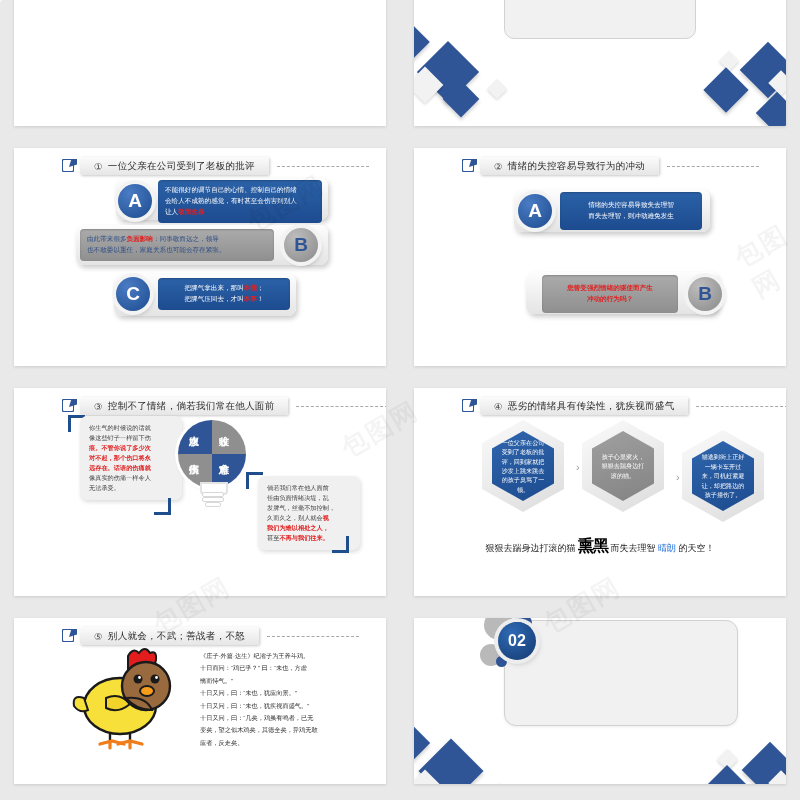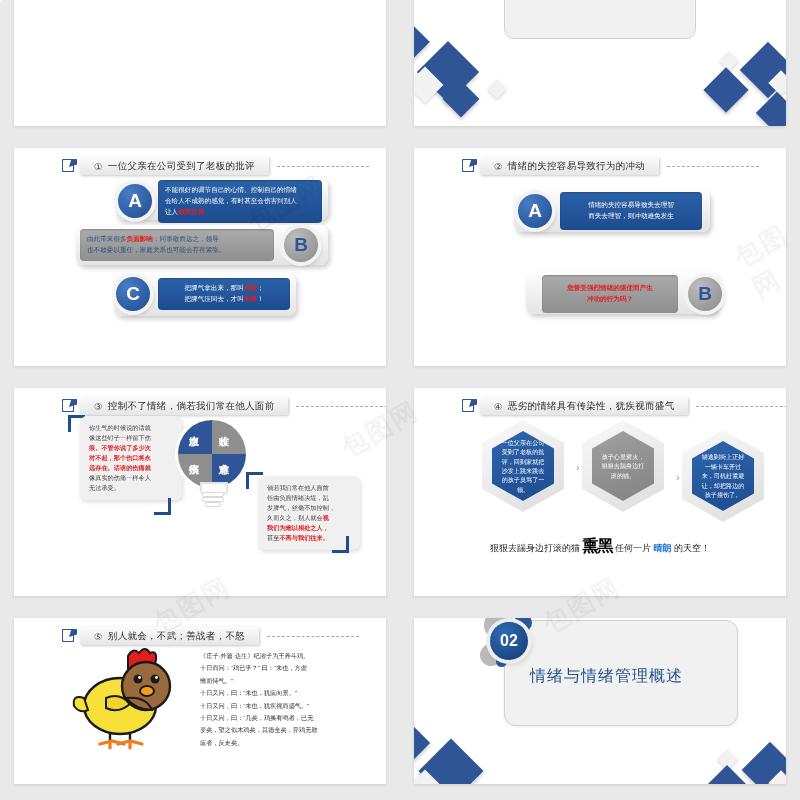--- a/index.html
+++ b/index.html
@@ -123,21 +123,21 @@
     display:flex;align-items:center;justify-content:center;
     padding:0 7px;box-sizing:border-box;
     font-size:6.1px;line-height:1.55;color:#fff;text-align:center;
   }
   .hexi.b{background:linear-gradient(160deg,#2f66ad,#1d4b8f);}
   .hexi.g{background:linear-gradient(160deg,#a0a0a0,#838383);}
   .chev{position:absolute;color:#9a9a9a;font-size:11px;}
 
   .tagline{position:absolute;text-align:center;font-size:9px;color:#1d1d1d;white-space:nowrap;}
   .tagline .big{font-size:16px;font-weight:bold;letter-spacing:-1px;color:#000;}
-  .tagline .acc{color:#1e6fd9;font-weight:bold;}
+  .tagline .acc{color:#1e6fd9;font-weight:normal;}
 
   
   .chick{position:absolute;width:118px;height:110px;}
   .poem{position:absolute;font-size:6.2px;line-height:2.0;color:#2b2b2b;}
   .poem div{white-space:nowrap;}
   .concl{position:absolute;font-size:9.5px;font-weight:bold;color:#1f4e8c;white-space:nowrap;}
 
   
   .secbox{
     position:absolute;border:1px solid #d2d2d2;border-radius:12px;
@@ -370,21 +370,21 @@
       </div>
       <div class="chev" style="left:262px;top:83px;">›</div>
 
       <div class="hexo" style="left:268px;top:42px;">
         <div class="hexi b">猫逃到街上正好一辆卡车开过来，司机赶紧避让，却把路边的孩子撞伤了。</div>
       </div>
 
       <div class="tagline" style="left:0;right:0;top:148px;">
         <span>狠狠去踹身边打滚的猫</span>
         <span class="big">熏黑</span>
-        <span>任何一片</span>
+        <span>而失去理智</span>
         <span class="acc">晴朗</span>
         <span>的天空！</span>
       </div>
 
     </div>
   </div>
 
   <div class="cell">
     <div class="slide s7">
 
@@ -447,23 +447,22 @@
   <div class="cell">
     <div class="slide s8">
 
       <div class="secbox" style="left:90px;top:2px;width:232px;height:104px;"></div>
 
       <div class="dotg" style="left:70px;top:-8px;width:30px;height:30px;"></div>
       <div class="dotg" style="left:66px;top:26px;width:22px;height:22px;"></div>
       <div class="dotb" style="left:100px;top:-4px;width:18px;height:18px;"></div>
       <div class="dotb" style="left:82px;top:38px;width:11px;height:11px;"></div>
 
-      <div class="secnum" style="left:76px;top:4px;">02</div>
-
-      <div class="sectitle" style="left:116px;top:48px;">情绪与情绪管理概述</div>
+      <div class="secnum" style="left:84px;top:4px;">02</div>
+
 
       <div class="dia blue" style="left:-20px;top:110px;width:30px;height:30px;"></div>
       <div class="dia blue" style="left:14px;top:130px;width:46px;height:46px;"></div>
       <div class="dia wht" style="left:0px;top:156px;width:22px;height:22px;"></div>
       <div class="dia blue" style="left:36px;top:166px;width:24px;height:24px;"></div>
       <div class="dia wht" style="left:78px;top:168px;width:14px;height:14px;"></div>
 
       <div class="dia wht" style="left:306px;top:134px;width:15px;height:15px;"></div>
       <div class="dia blue" style="left:296px;top:154px;width:34px;height:34px;"></div>
       <div class="dia blue" style="left:336px;top:132px;width:40px;height:40px;"></div>

